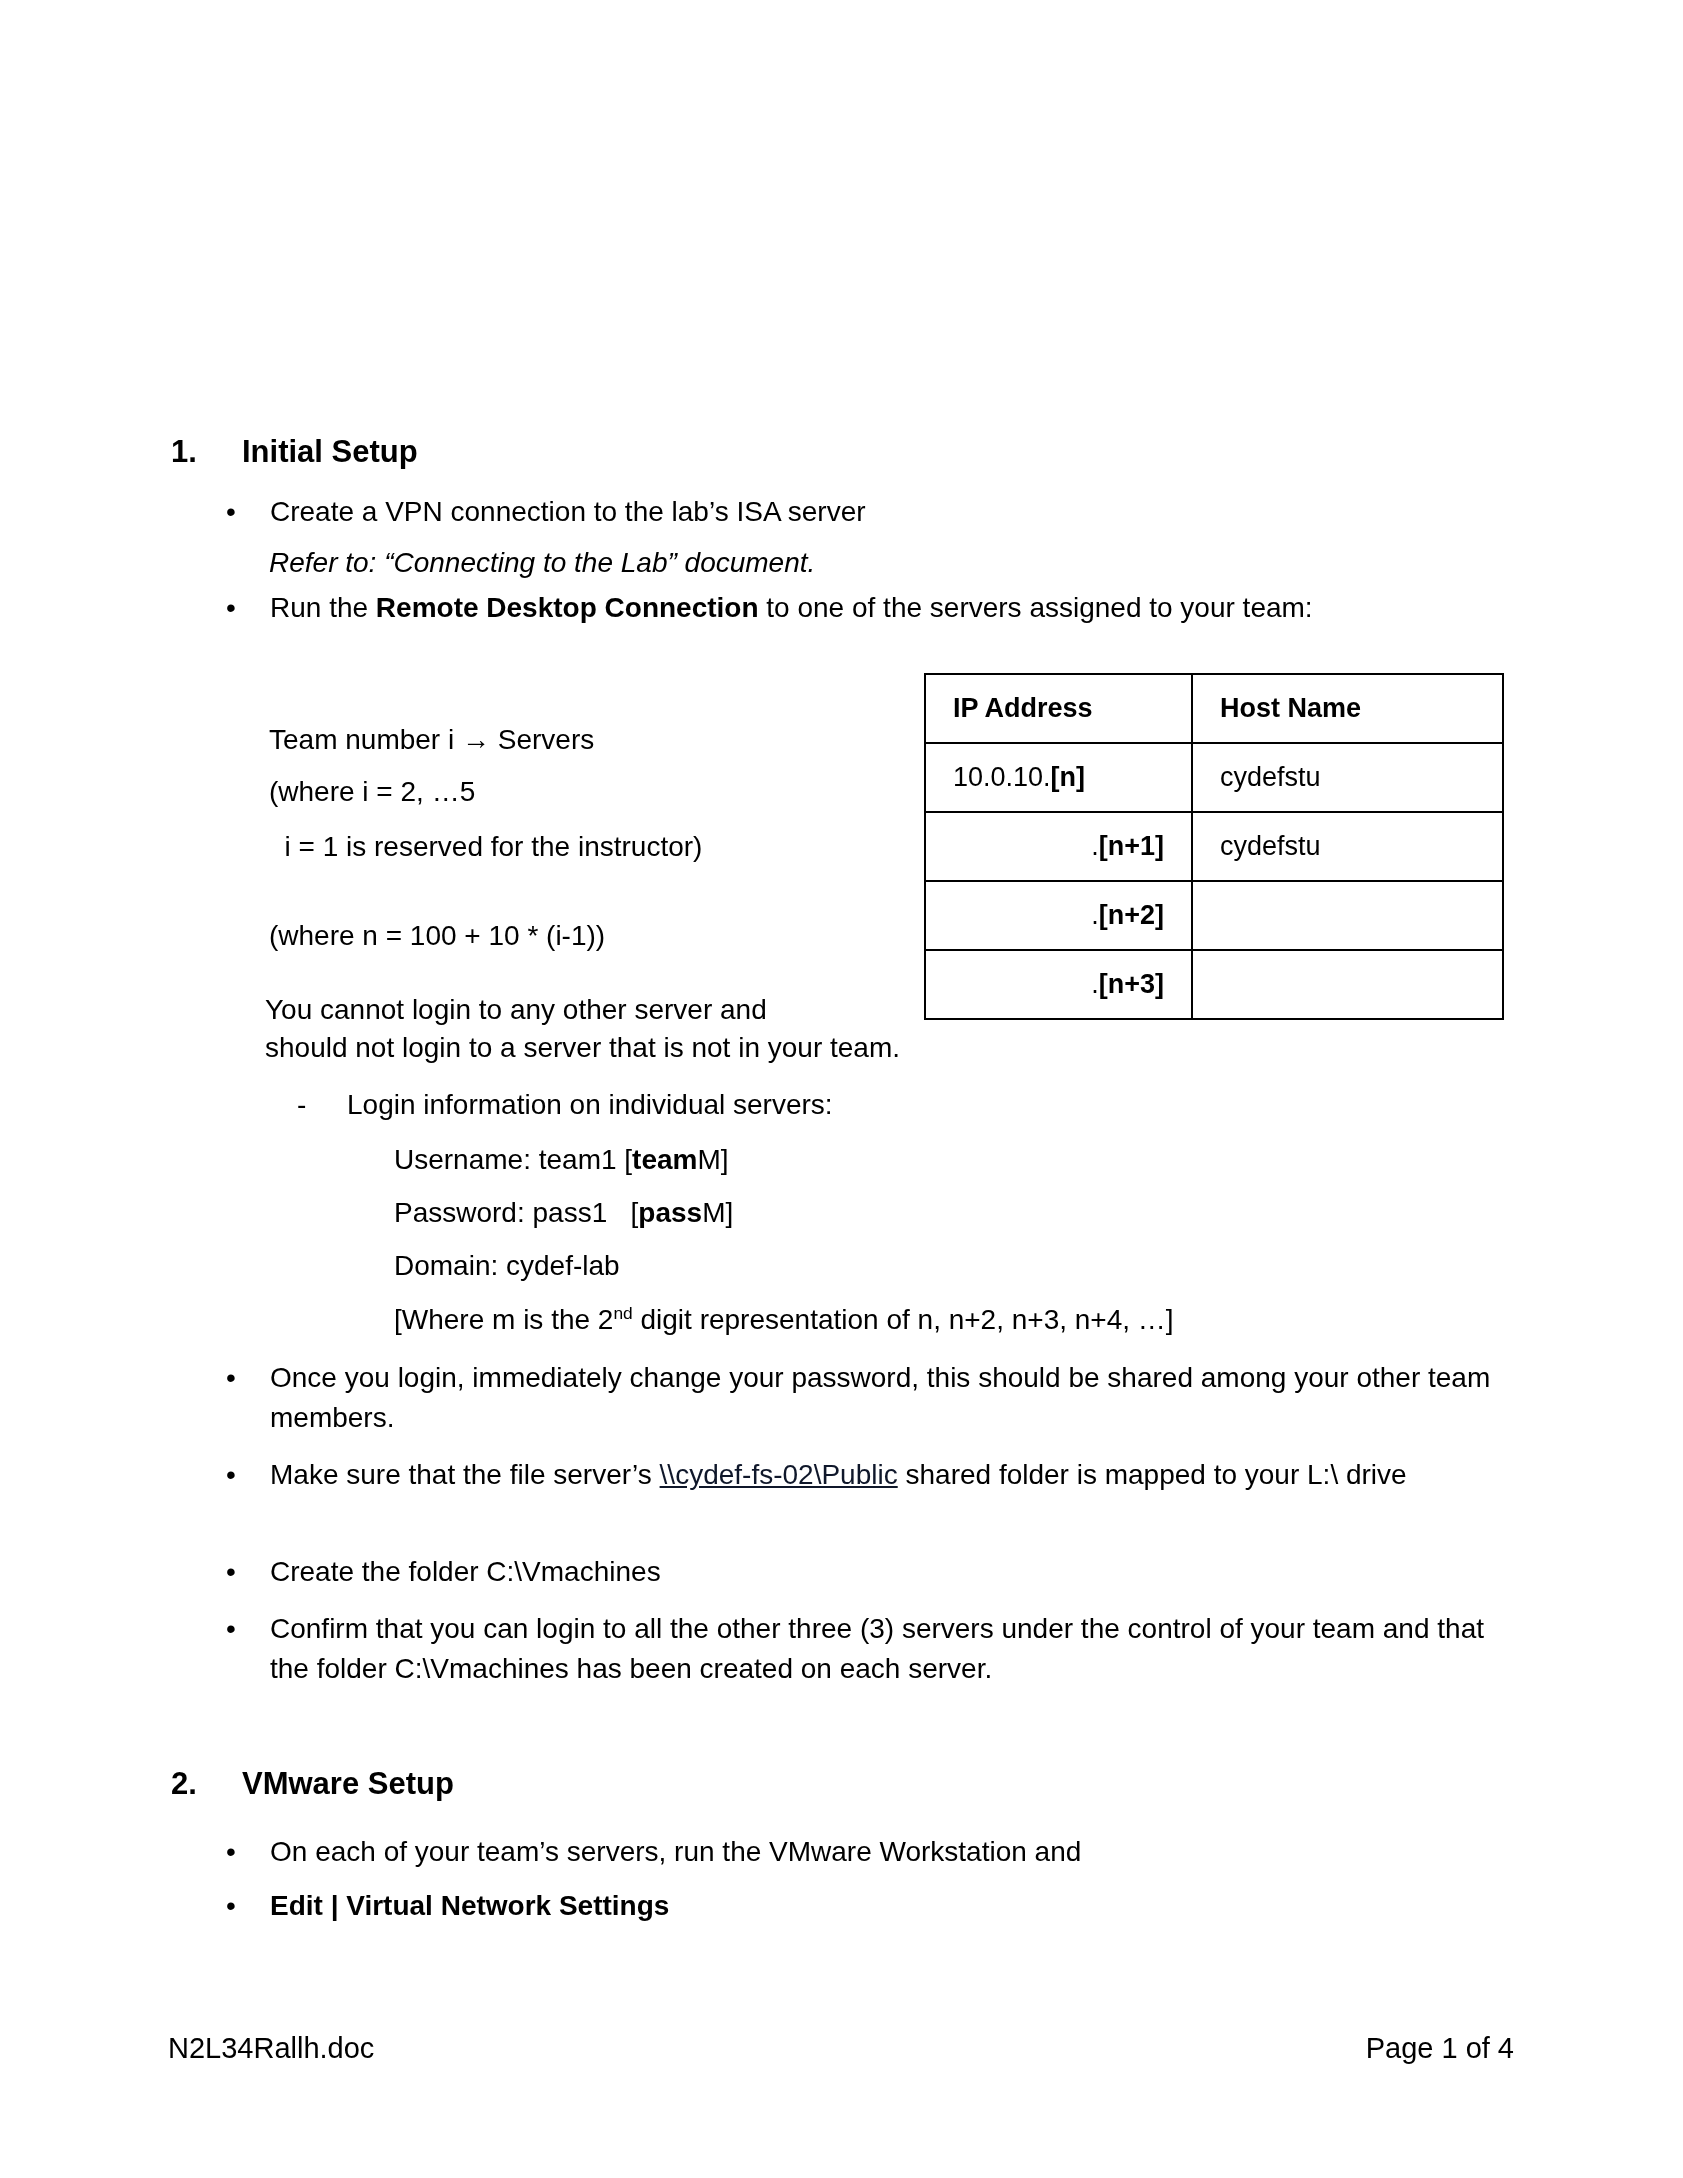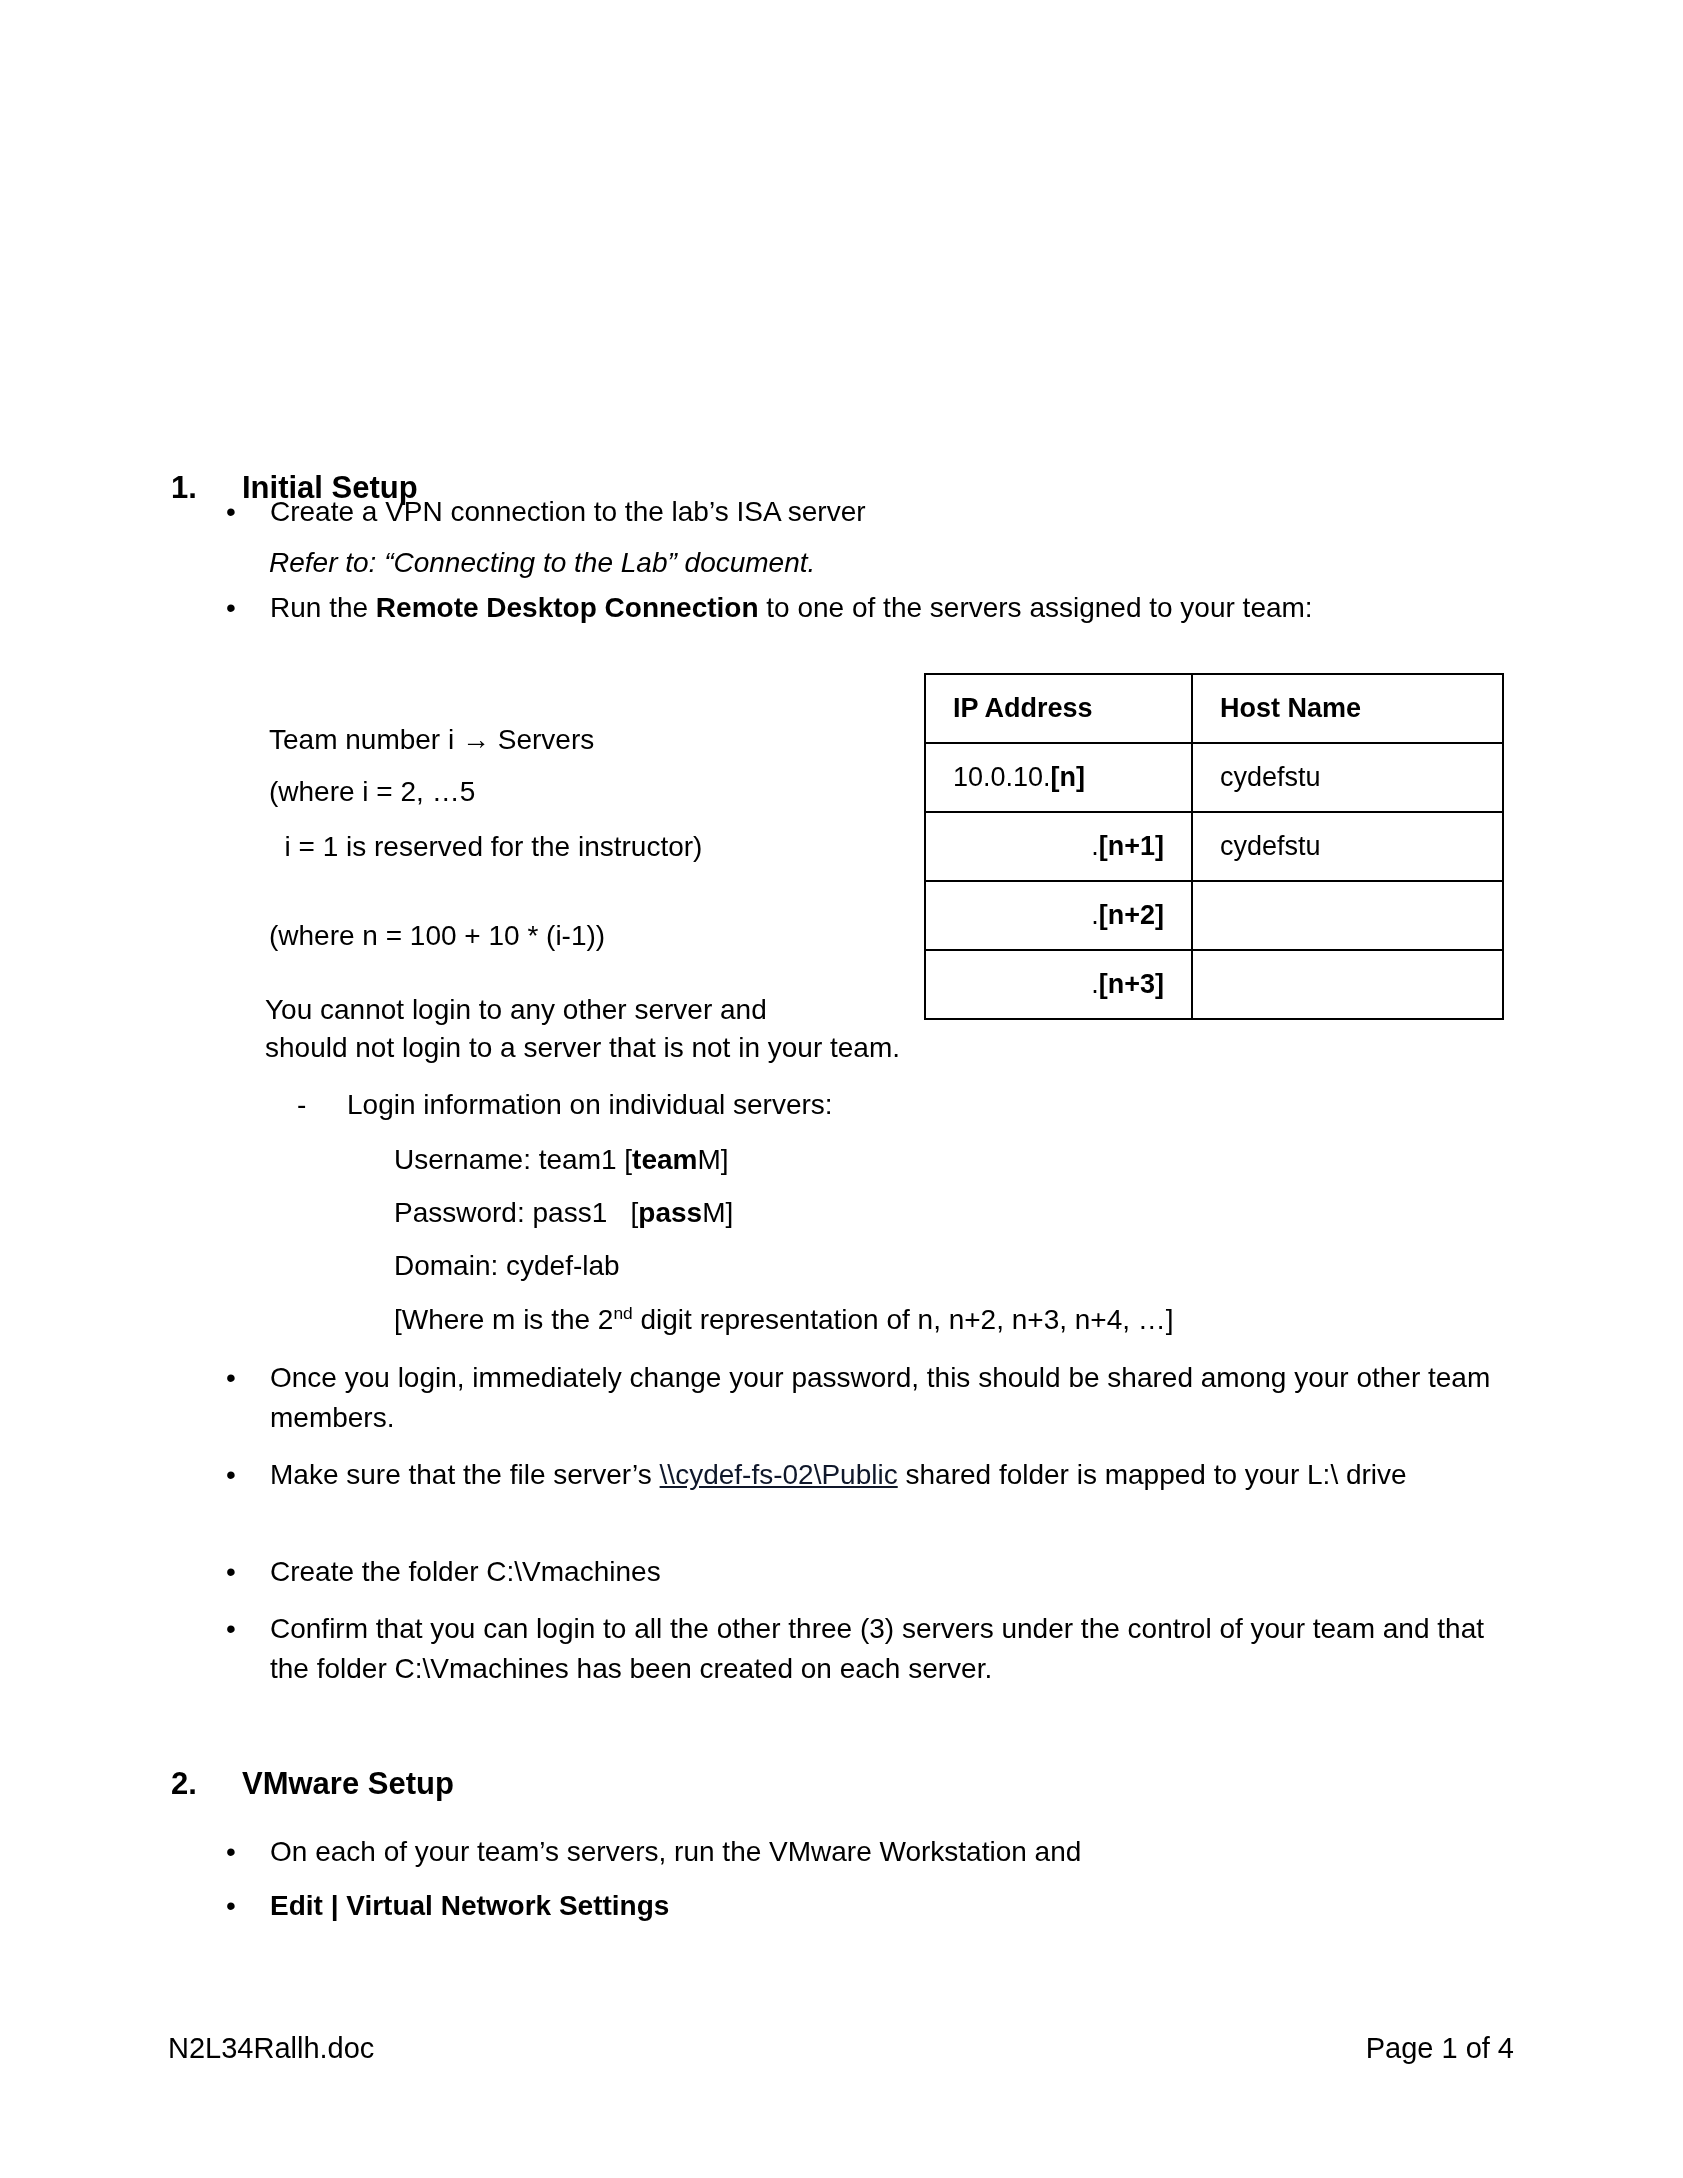--- a/index.html
+++ b/index.html
@@ -134,21 +134,21 @@
   .footer .f-left { float: left; }
   .footer .f-right { float: right; }
   .clear { clear: both; }
 </style>
 </head>
 <body>
 
 <div class="page">
 
 
-  <div class="section-heading" style="left:171px; top:434px;margin-top:36px;">
+  <div class="section-heading" style="left:171px; top:434px;">
     <span class="num">1.</span><span>Initial Setup</span>
   </div>
 
   <div class="bullet-row" style="left:226px; top:492px; width:1287px;">
     <span class="dot">•</span>
     <span class="btext">Create a VPN connection to the lab’s ISA server</span>
   </div>
 
   <div class="txt i" style="left:269px; top:543px; width:1238px;">Refer to: “Connecting to the Lab” document.</div>
 

